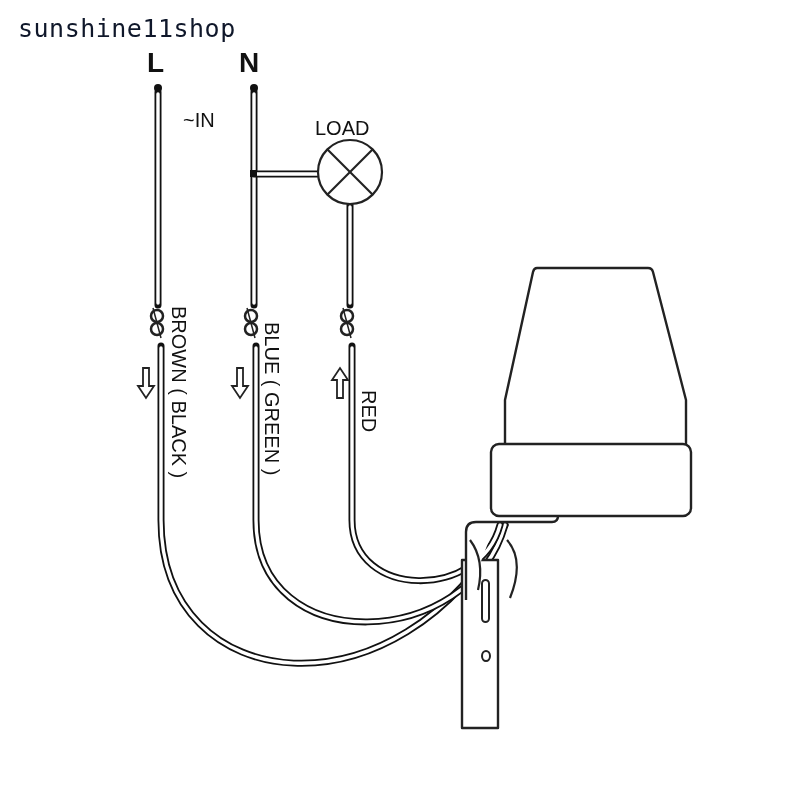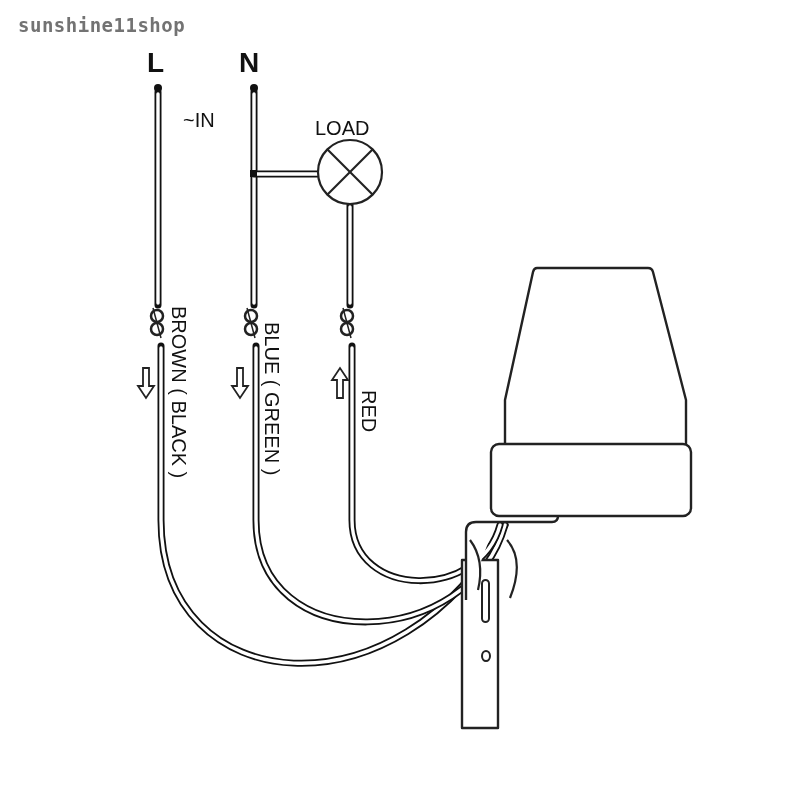--- a/index.html
+++ b/index.html
@@ -1,17 +1,17 @@
 <!DOCTYPE html>
 <html><head>
 <meta charset="utf-8">
 <style>
   html, body { margin: 0; padding: 0; background: #ffffff; }
   body { width: 800px; height: 800px; position: relative; overflow: hidden; font-family: "Liberation Sans", sans-serif; }
-  .watermark { position: absolute; left: 18px; top: 14px; font-family: "DejaVu Sans Mono", monospace; font-size: 19px; color: #737373; letter-spacing: 0.5px; font-weight: bold; }
+  .watermark { position: absolute; left: 18px; top: 14px; font-family: "DejaVu Sans Mono", monospace; font-size: 25px; color: #0f172a; letter-spacing: 0.5px; }
   svg { position: absolute; left: 0; top: 0; }
   .lbl { font-family: "Liberation Sans", sans-serif; fill: #111; }
   .term { font-size: 28px; font-weight: bold; }
   .small { font-size: 20px; }
   .wire-o { fill: none; stroke: #111; stroke-width: 7; stroke-linecap: round; }
   .wire-i { fill: none; stroke: #fff; stroke-width: 3.4; stroke-linecap: round; }
   .outline { fill: #fff; stroke: #222; stroke-width: 2.4; stroke-linejoin: round; }
 </style>
 </head>
 <body>

